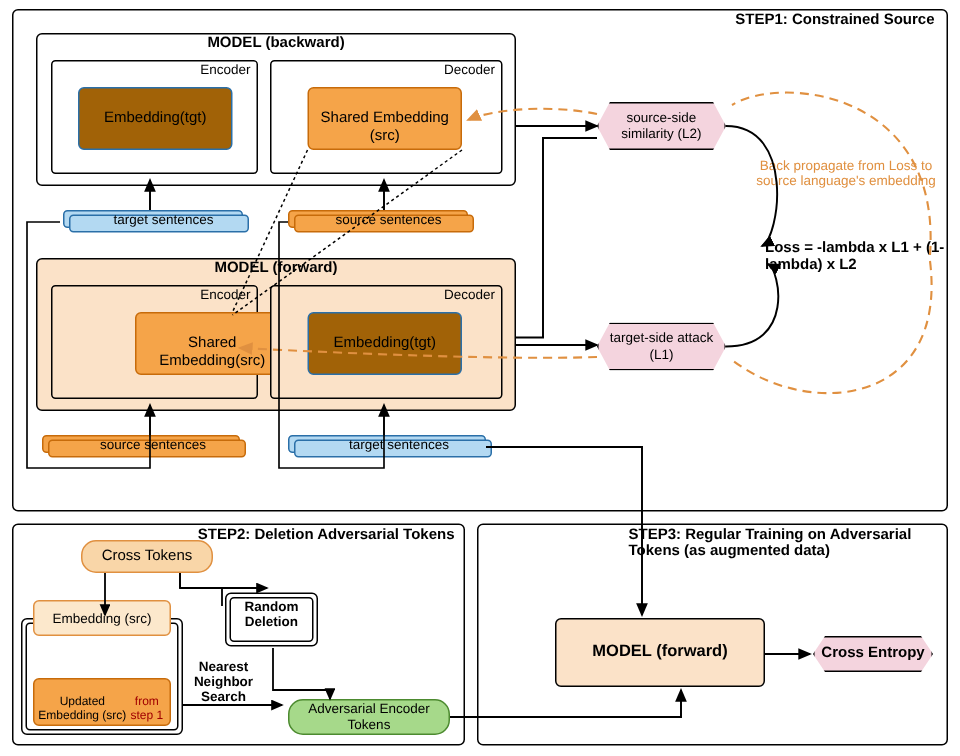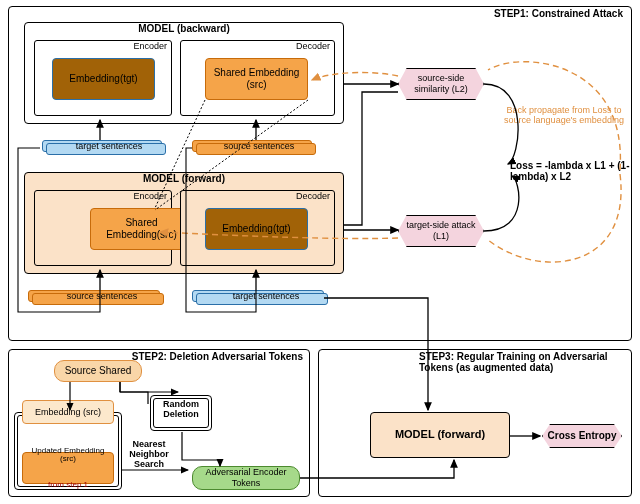--- a/index.html
+++ b/index.html
@@ -60,21 +60,21 @@
     border-radius: 4px;
     display: flex;
     align-items: center;
     justify-content: center;
     text-align: center;
     font-size: 10px;
     padding: 2px;
     line-height: 1.2;
   }
   .blue { background: #a16207; border: 1.5px solid #2a6fa8; }
-  .orange { background: #f5a449; border: 1.5px solid #c76b0a; color: #000; }
+  .orange { background: #f5a449; border: 1.5px solid #c76b0a; color: #000; align-items: flex-end; }
   .orange-light { background: #f9d6a8; border: 1.5px solid #e09040; }
   .orange-lighter { background: #fce8cc; border: 1.5px solid #e09040; }
   .peach-bg { background: #fbe2c8; }
   .white-bg { background: #fff; }
   .green { background: #a6d98a; border: 1.5px solid #4c8a2f; }
   .pink { background: #f4d4de; border: 1.5px solid #000; }
   .dbl-border {
     position: absolute;
     border: 1px solid #000;
     border-radius: 4px;
@@ -125,21 +125,21 @@
     line-height: 1.1;
   }
   .rounded-pill {
     border-radius: 10px;
   }
 </style>
 </head>
 <body>
 
 <div class="panel" style="left:8px; top:6px; width:624px; height:335px;">
-  <div class="panel-title">STEP1: Constrained Attack</div>
+  <div class="panel-title">STEP1: Constrained Source</div>
 </div>
 
 <div class="model-box white-bg" style="left:24px; top:22px; width:320px; height:102px;">
   <div class="model-label">MODEL (backward)</div>
 </div>
 
 <div class="inner-box white-bg" style="left:34px; top:40px; width:138px; height:76px;">
   <div class="inner-label">Encoder</div>
 </div>
 <div class="block blue" style="left:52px; top:58px; width:103px; height:42px;">
@@ -209,30 +209,30 @@
 
 <div class="floating-label" style="left:498px; top:106px; width:132px;">
   <span>Back propagate from Loss to source language's embedding</span>
 </div>
 
 <div class="panel" style="left:8px; top:349px; width:302px; height:148px;">
   <div class="panel-title" style="text-align:right; width:180px; right:4px;"><span>STEP2: Deletion Adversarial Tokens</span></div>
 </div>
 
 <div class="block orange-light rounded-pill" style="left:54px; top:360px; width:88px; height:22px;">
-  <span>Source Shared</span>
+  <span>Cross Tokens</span>
 </div>
 
 <div class="dbl-border" style="left:14px; top:412px; width:108px; height:78px; background:#fff;"></div>
 
 <div class="block orange-lighter" style="left:22px; top:400px; width:92px; height:24px; font-size:9px;">
   <span>Embedding (src)</span>
 </div>
 
-<div class="block orange" style="left:22px; top:452px; width:92px; height:32px; font-size:8px; flex-direction:column; line-height:1.05;">
+<div class="block orange" style="left:22px; top:452px; width:92px; height:32px; font-size:8px; line-height:1.05;">
   <span>Updated Embedding (src)</span>
   <span style="color:#a00000;margin-top:17px;">from step 1</span>
 </div>
 
 <div class="dbl-border" style="left:150px; top:395px; width:62px; height:36px; background:#fff;"></div>
 <div class="small-label" style="left:150px; top:400px; width:62px;">
   <span>Random Deletion</span>
 </div>
 
 <div class="small-label" style="left:118px; top:440px; width:62px;">

